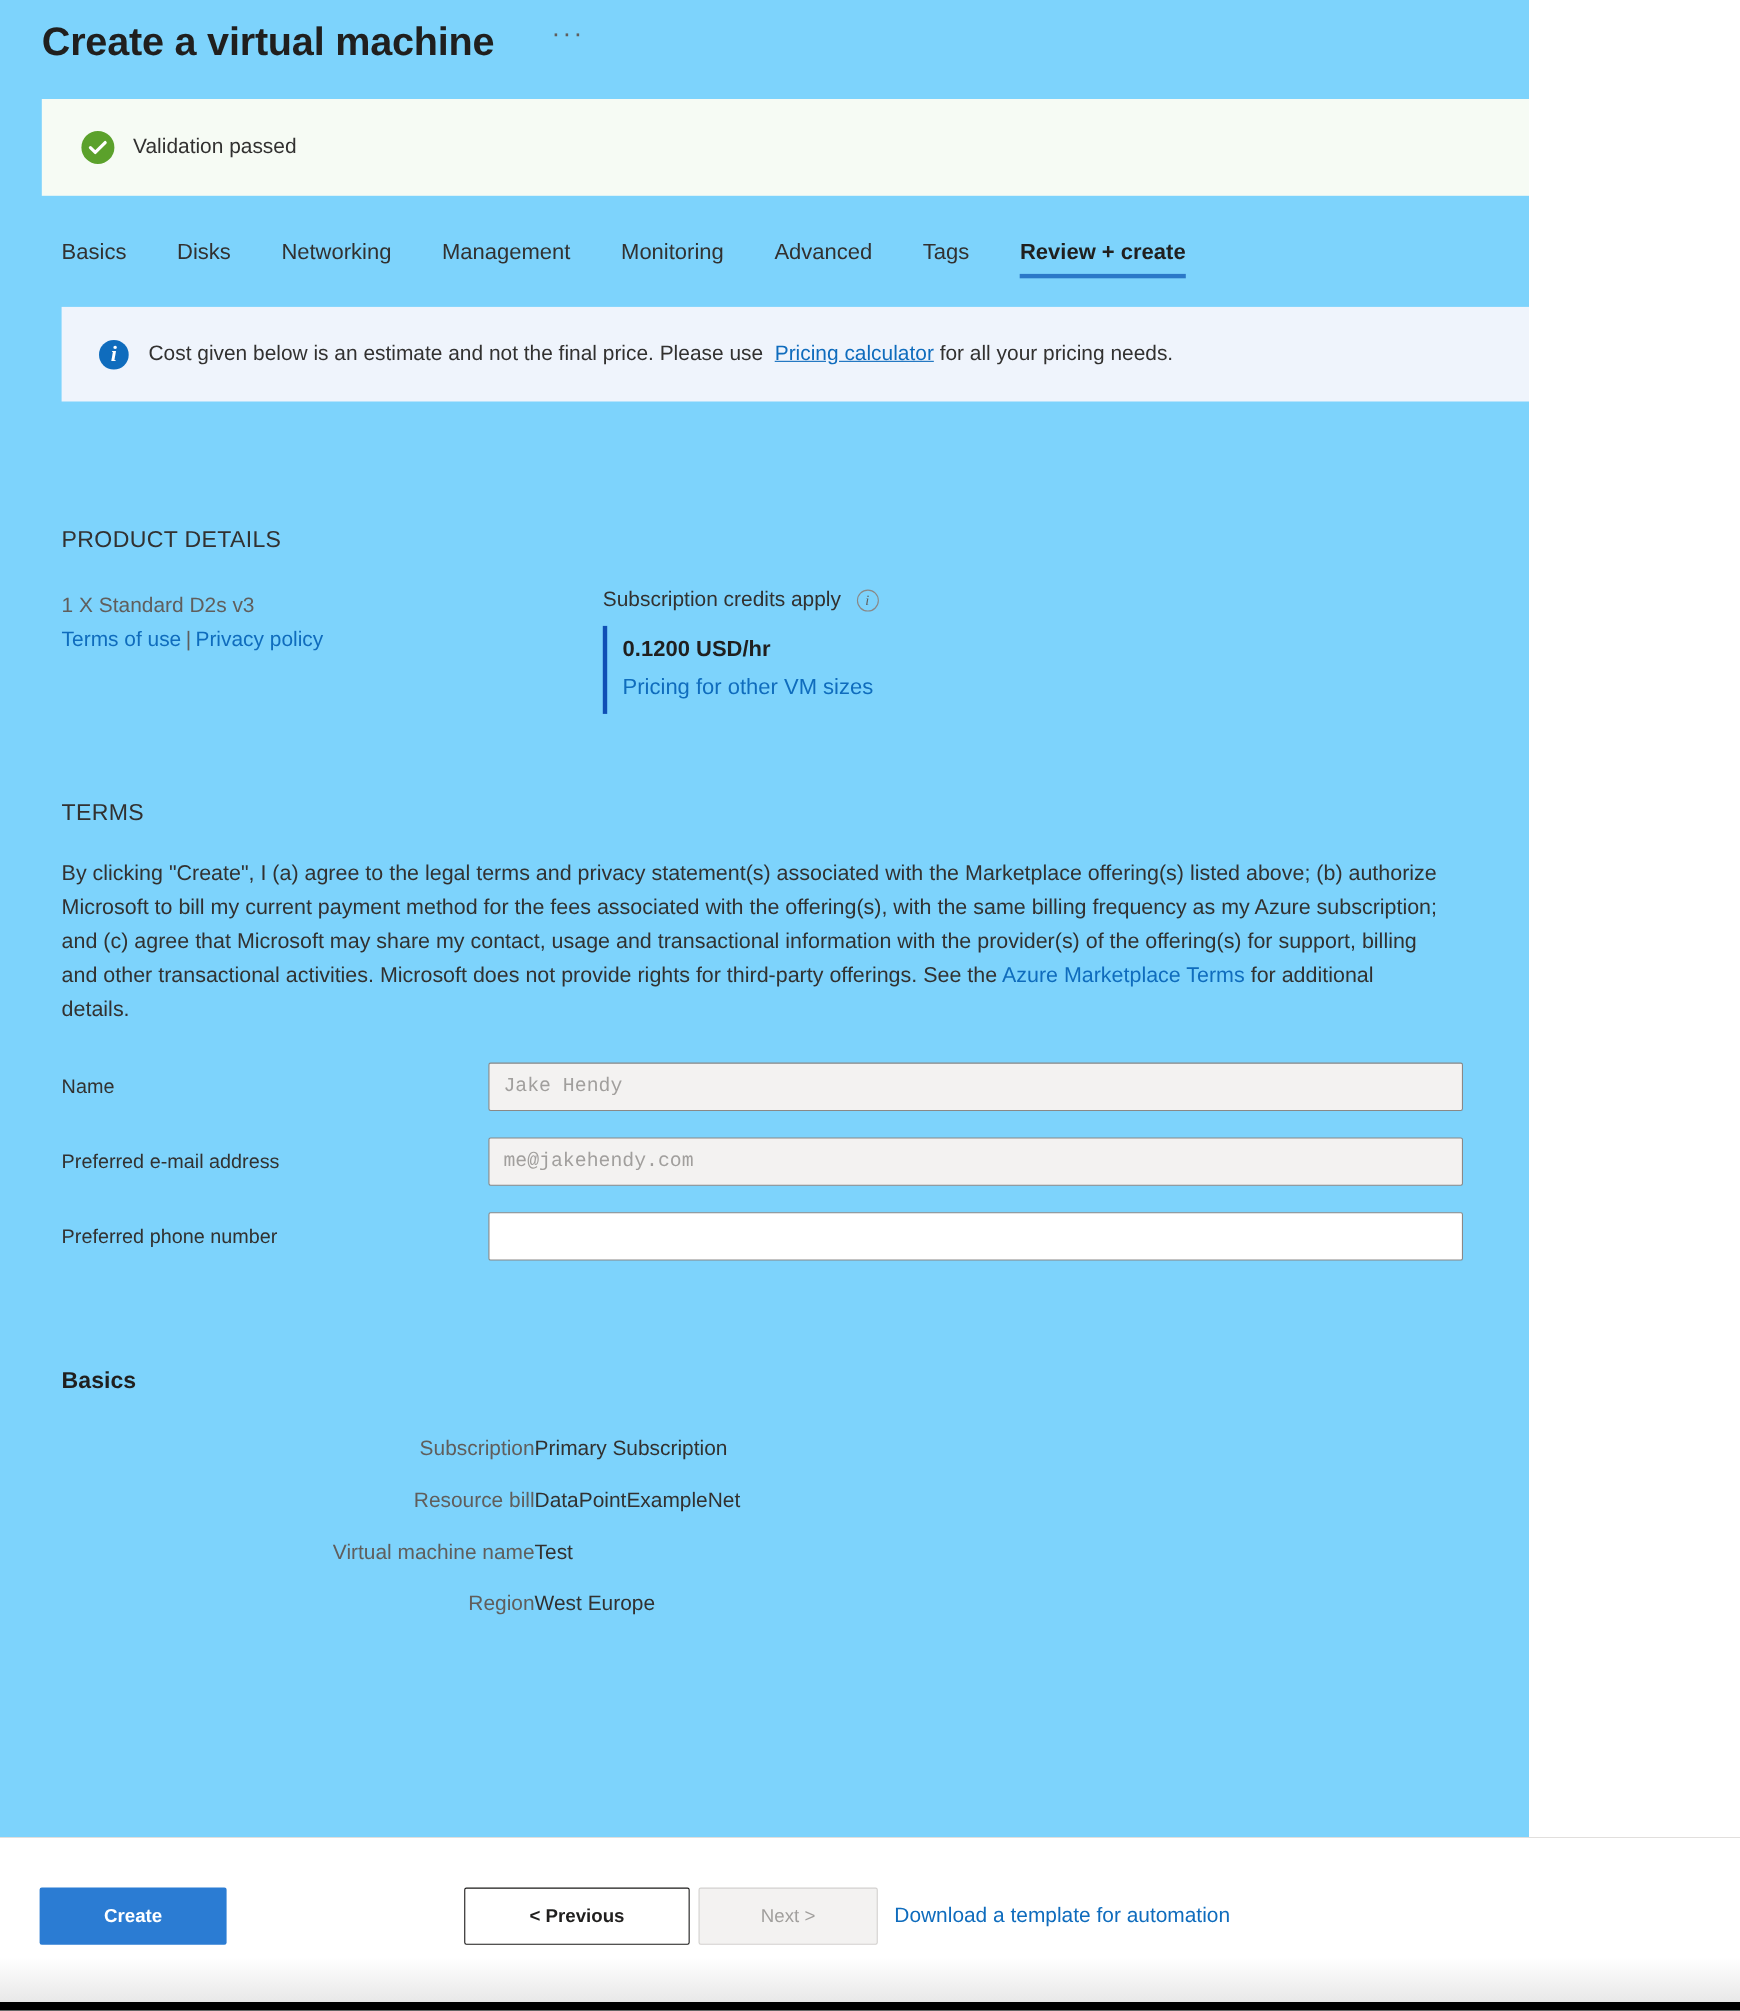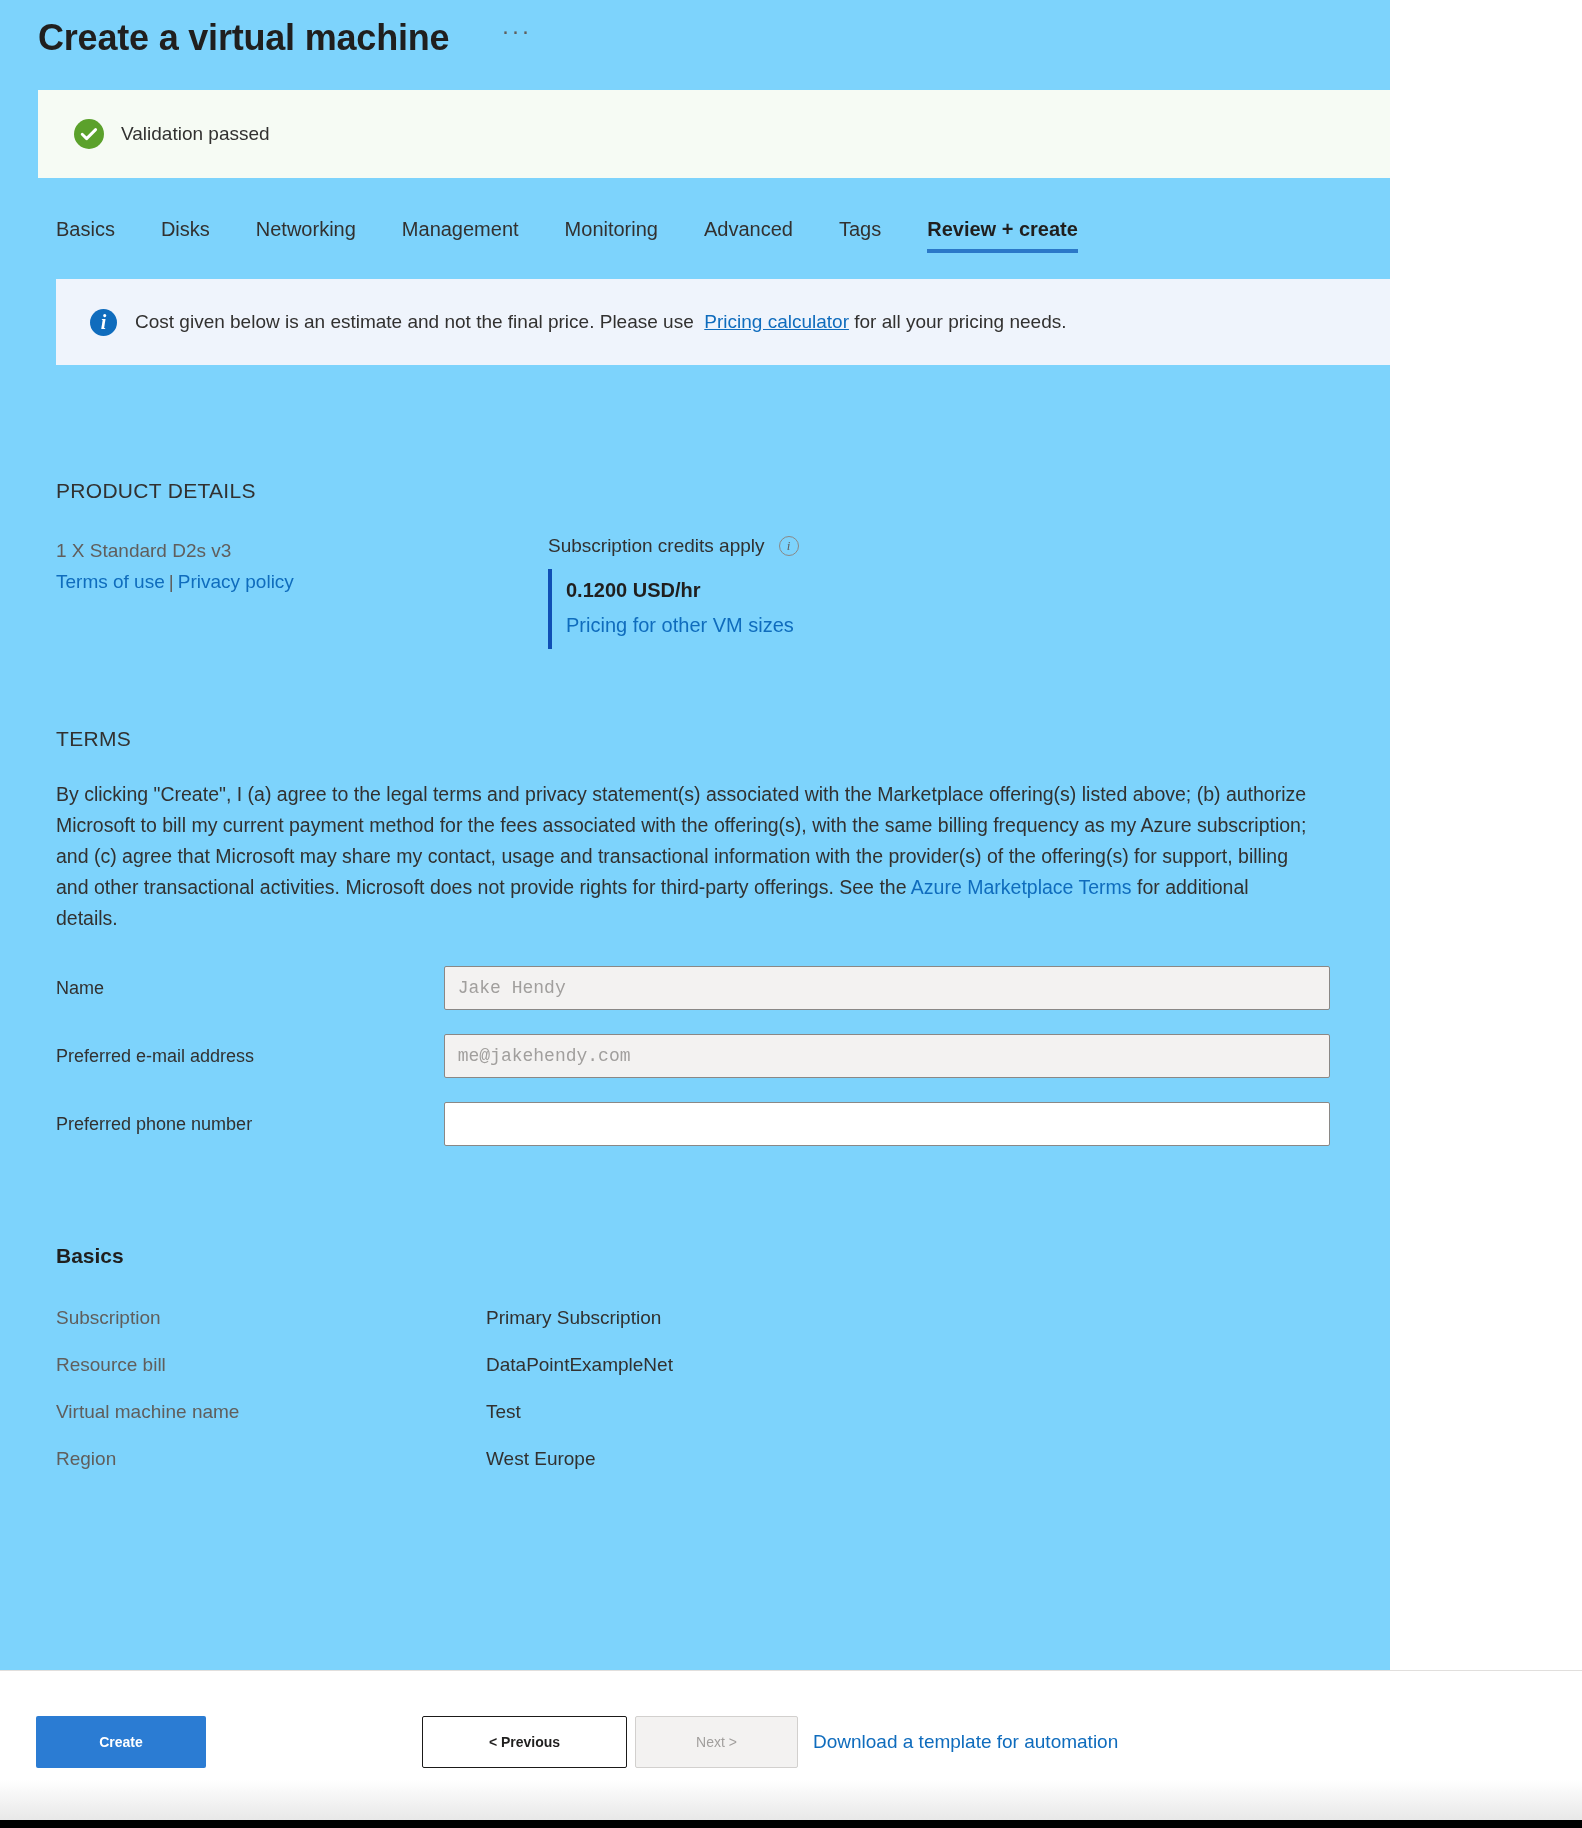--- a/index.html
+++ b/index.html
@@ -266,20 +266,21 @@
   .summary { margin-top: 26px; }
   .summary-row {
     display: flex;
     align-items: baseline;
     line-height: 47px;
   }
   .summary-key {
     width: 430px;
     font-size: 19px;
     color: #605e5c;
+    text-align: right;
   }
   .summary-val {
     font-size: 19px;
     color: #323130;
   }
 
   
   .bottom-bar {
     position: absolute;
     left: 0; bottom: 0;
@@ -288,21 +289,21 @@
     background: #ffffff;
     border-top: 1px solid #e1dfdd;
     display: flex;
     align-items: center;
     padding-left: 36px;
     border-bottom-left-radius: 14px;
     border-bottom-right-radius: 14px;
   }
   .btn {
     font-family: "Liberation Sans", sans-serif;
-    font-size: 14px;
+    font-size: 17px;
     border-radius: 2px;
     cursor: pointer;
     height: 52px;
   }
   .btn-create {
     background: #2b7cd3;
     color: #ffffff;
     border: none;
     font-weight: bold;
     width: 170px;

